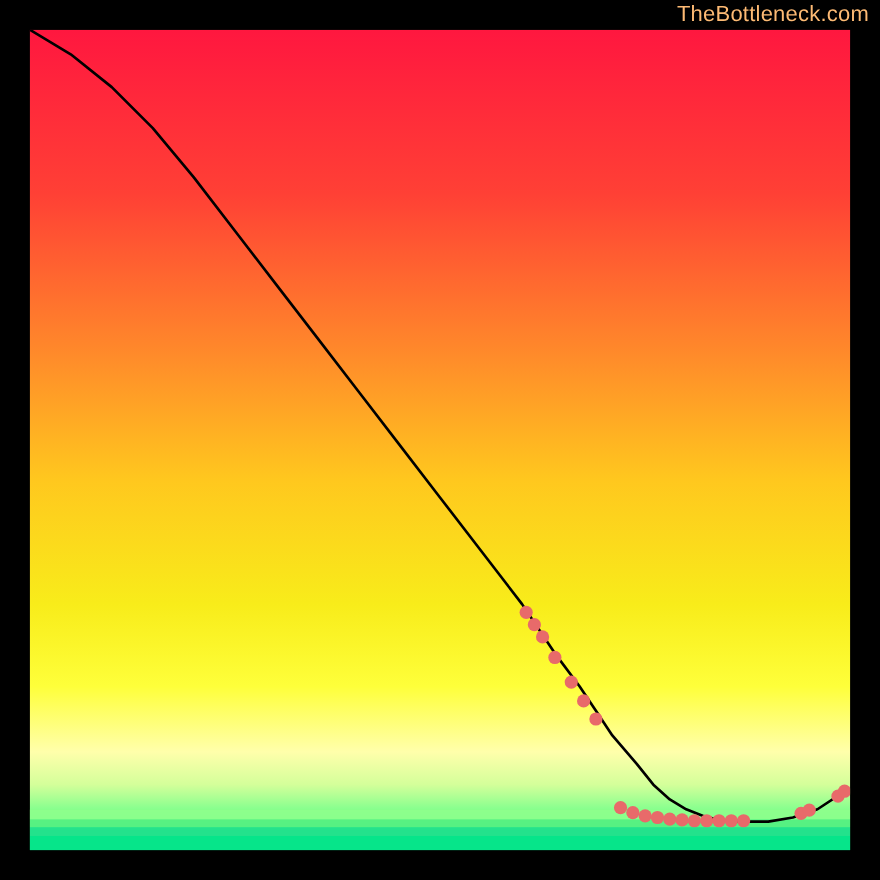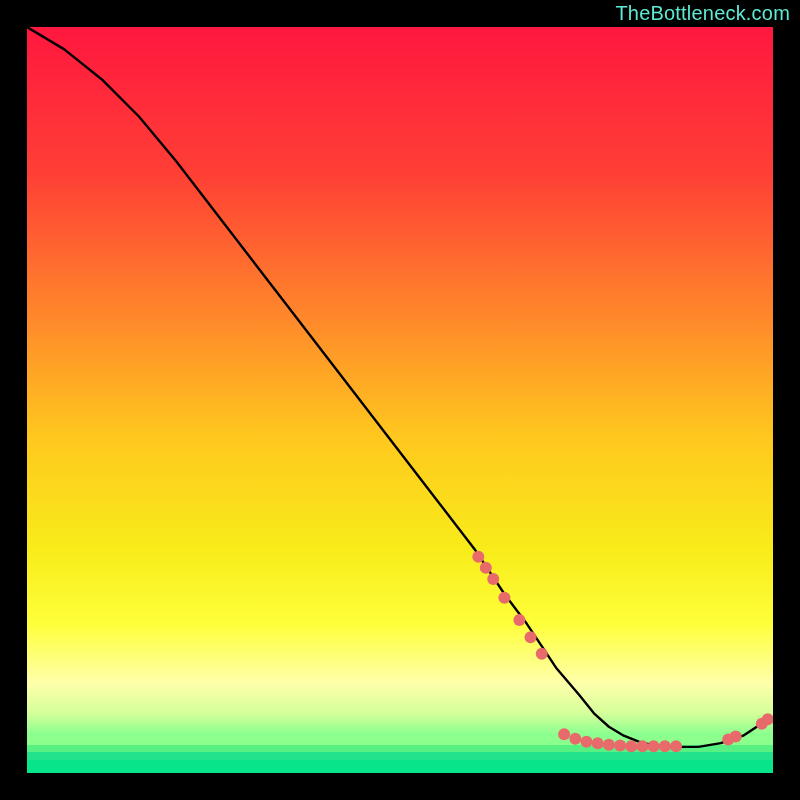--- a/index.html
+++ b/index.html
@@ -14,21 +14,21 @@
   .frame {
     position: relative;
     width: 800px;
     height: 800px;
     background: #000;
   }
   .watermark {
     position: absolute;
     top: 2px;
     right: 10px;
-    color: #5eead4;
+    color: #fdba74;
     font-size: 20px;
     letter-spacing: 0.2px;
     z-index: 10;
   }
   .plot {
     position: absolute;
     left: 27px;
     top: 27px;
     width: 746px;
     height: 746px;

